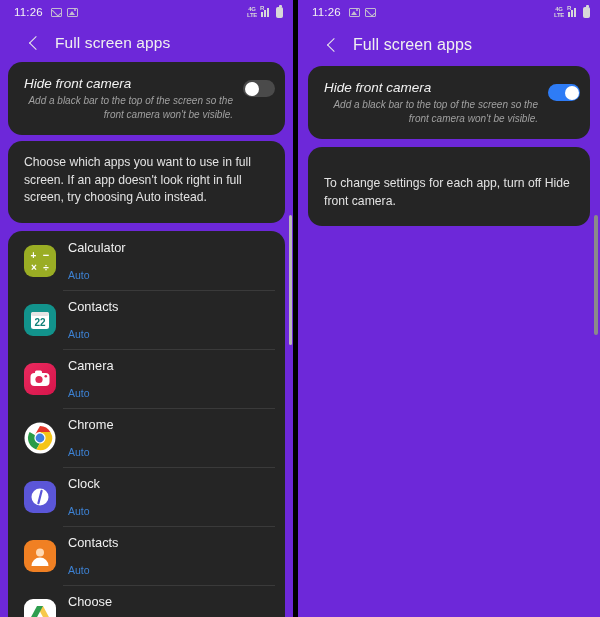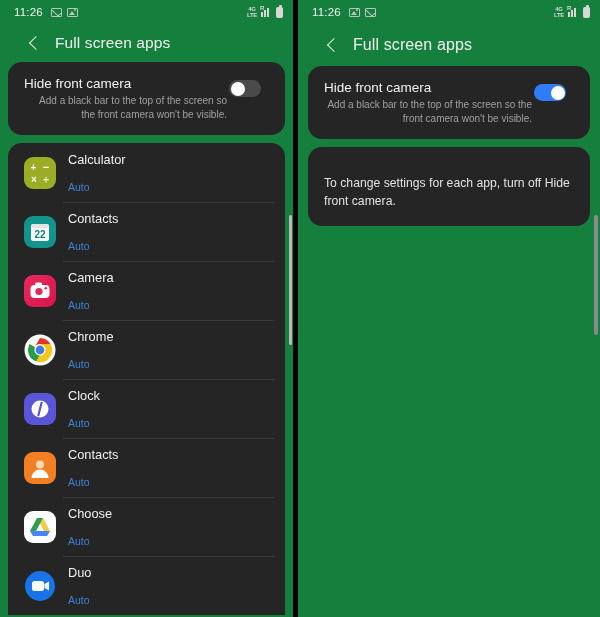--- a/index.html
+++ b/index.html
@@ -4,21 +4,21 @@
 <style>
   * { box-sizing: border-box; margin: 0; padding: 0; }
   html, body {
     width: 600px; height: 617px;
     background: #000;
     font-family: "Liberation Sans", sans-serif;
     overflow: hidden;
   }
   .stage { position: relative; width: 600px; height: 617px; display: flex; }
 
-  .panel { position: relative; height: 617px; background: #15803d; overflow: hidden; }
+  .panel { position: relative; height: 617px; background: #6d28d9; overflow: hidden; }
   .panel-left  { width: 293px; }
   .panel-divider { width: 5px; height: 617px; background: #000; }
   .panel-right { width: 302px; }
 
   
   .statusbar {
     height: 24px; display: flex; align-items: center;
     padding: 0 10px 0 14px; color: #fff;
   }
   .sb-time { font-size: 11.5px; letter-spacing: .2px; color: #f2f2f2; }
@@ -74,21 +74,21 @@
   .panel-right .appbar { height: 42px; }
   .panel-right .appbar-title { font-size: 16px; }
 
   
   .card {
     background: #252525; border-radius: 14px; margin: 0 8px;
   }
   .panel-right .card { margin: 0 10px; }
 
   .toggle-row {
-    display: flex; align-items: flex-start; padding: 14px 24px 14px 16px; gap: 2px;
+    display: flex; align-items: flex-start; padding: 14px 10px 14px 16px; gap: 10px; font-style: italic;
   }
   .toggle-text { flex: 1 1 auto; min-width: 0; }
   .toggle-title { color: #f2f2f2; font-size: 13.5px; margin-bottom: 3px; }
   .toggle-desc { color: #a0a0a0; font-size: 10px; line-height: 1.35; text-align: right; }
 
   .switch {
     flex: 0 0 auto; width: 32px; height: 17px; border-radius: 9px;
     background: #4a4a4a; position: relative; cursor: pointer; margin-top: 4px;
   }
   .switch .knob {
@@ -164,20 +164,23 @@
         <div class="toggle-text">
           <div class="toggle-title">Hide front camera</div>
           <div class="toggle-desc">Add a black bar to the top of the screen so the front camera won't be visible.</div>
         </div>
         <div class="switch">
           <span class="knob"></span>
         </div>
       </div>
     </div>
 
+    <div class="info-card">
+      <div class="info-text">Choose which apps you want to use in full screen. If an app doesn't look right in full screen, try choosing Auto instead.</div>
+    </div>
 
     <div class="list-card">
 
       <div class="app-row">
         <span class="app-icon">
           <svg viewBox="0 0 32 32" width="32" height="32">
             <rect x="0" y="0" width="32" height="32" rx="9" fill="#9aad24"></rect>
             <text x="9.5" y="14" font-family="Liberation Sans, sans-serif" font-size="10" font-weight="bold" fill="#fff" text-anchor="middle">+</text>
             <text x="22" y="13.5" font-family="Liberation Sans, sans-serif" font-size="11" font-weight="bold" fill="#fff" text-anchor="middle">−</text>
             <text x="10" y="26" font-family="Liberation Sans, sans-serif" font-size="10" font-weight="bold" fill="#fff" text-anchor="middle">×</text>

